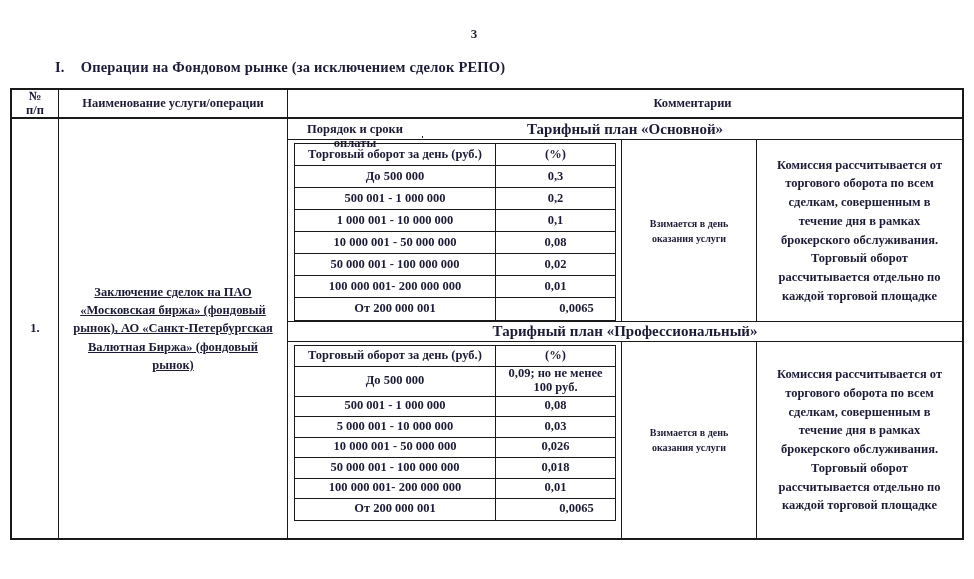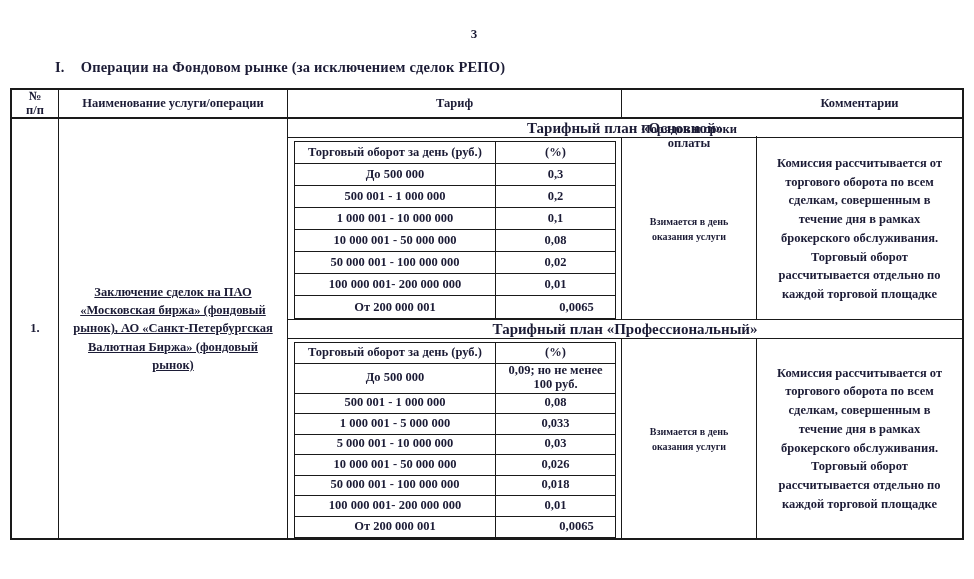--- a/index.html
+++ b/index.html
@@ -151,21 +151,20 @@
     <span>I.</span>
     <span>Операции на Фондовом рынке (за исключением сделок РЕПО)</span>
   </div>
 
   <div class="tariff-table">
 
     <div class="header-row">
       <div class="hc c-num">№
 п/п</div>
       <div class="hc c-name">Наименование услуги/операции</div>
-      <div class="hc c-tariff">Тариф</div>
       <div class="hc c-pay" style="white-space: pre-line;">Порядок и сроки
 оплаты</div>
       <div class="hc c-comm">Комментарии</div>
     </div>
 
     <div class="body-row">
       <div class="col-num">1.</div>
       <div class="col-name">Заключение сделок на ПАО «Московская биржа» (фондовый рынок), АО «Санкт-Петербургская Валютная Биржа» (фондовый рынок)</div>
 
       <div class="col-right">
@@ -224,24 +223,20 @@
               </div>
               <div class="itr tall">
                 <div class="itc range">До 500 000</div>
                 <div class="itc rate">0,09; но не менее 100 руб.</div>
               </div>
               <div class="itr">
                 <div class="itc range">500 001 - 1 000 000</div>
                 <div class="itc rate">0,08</div>
               </div>
               <div class="itr">
-                <div class="itc range">1 000 001 - 5 000 000</div>
-                <div class="itc rate">0,033</div>
-              </div>
-              <div class="itr">
                 <div class="itc range">5 000 001 - 10 000 000</div>
                 <div class="itc rate">0,03</div>
               </div>
               <div class="itr">
                 <div class="itc range">10 000 001 - 50 000 000</div>
                 <div class="itc rate">0,026</div>
               </div>
               <div class="itr">
                 <div class="itc range">50 000 001 - 100 000 000</div>
                 <div class="itc rate">0,018</div>

